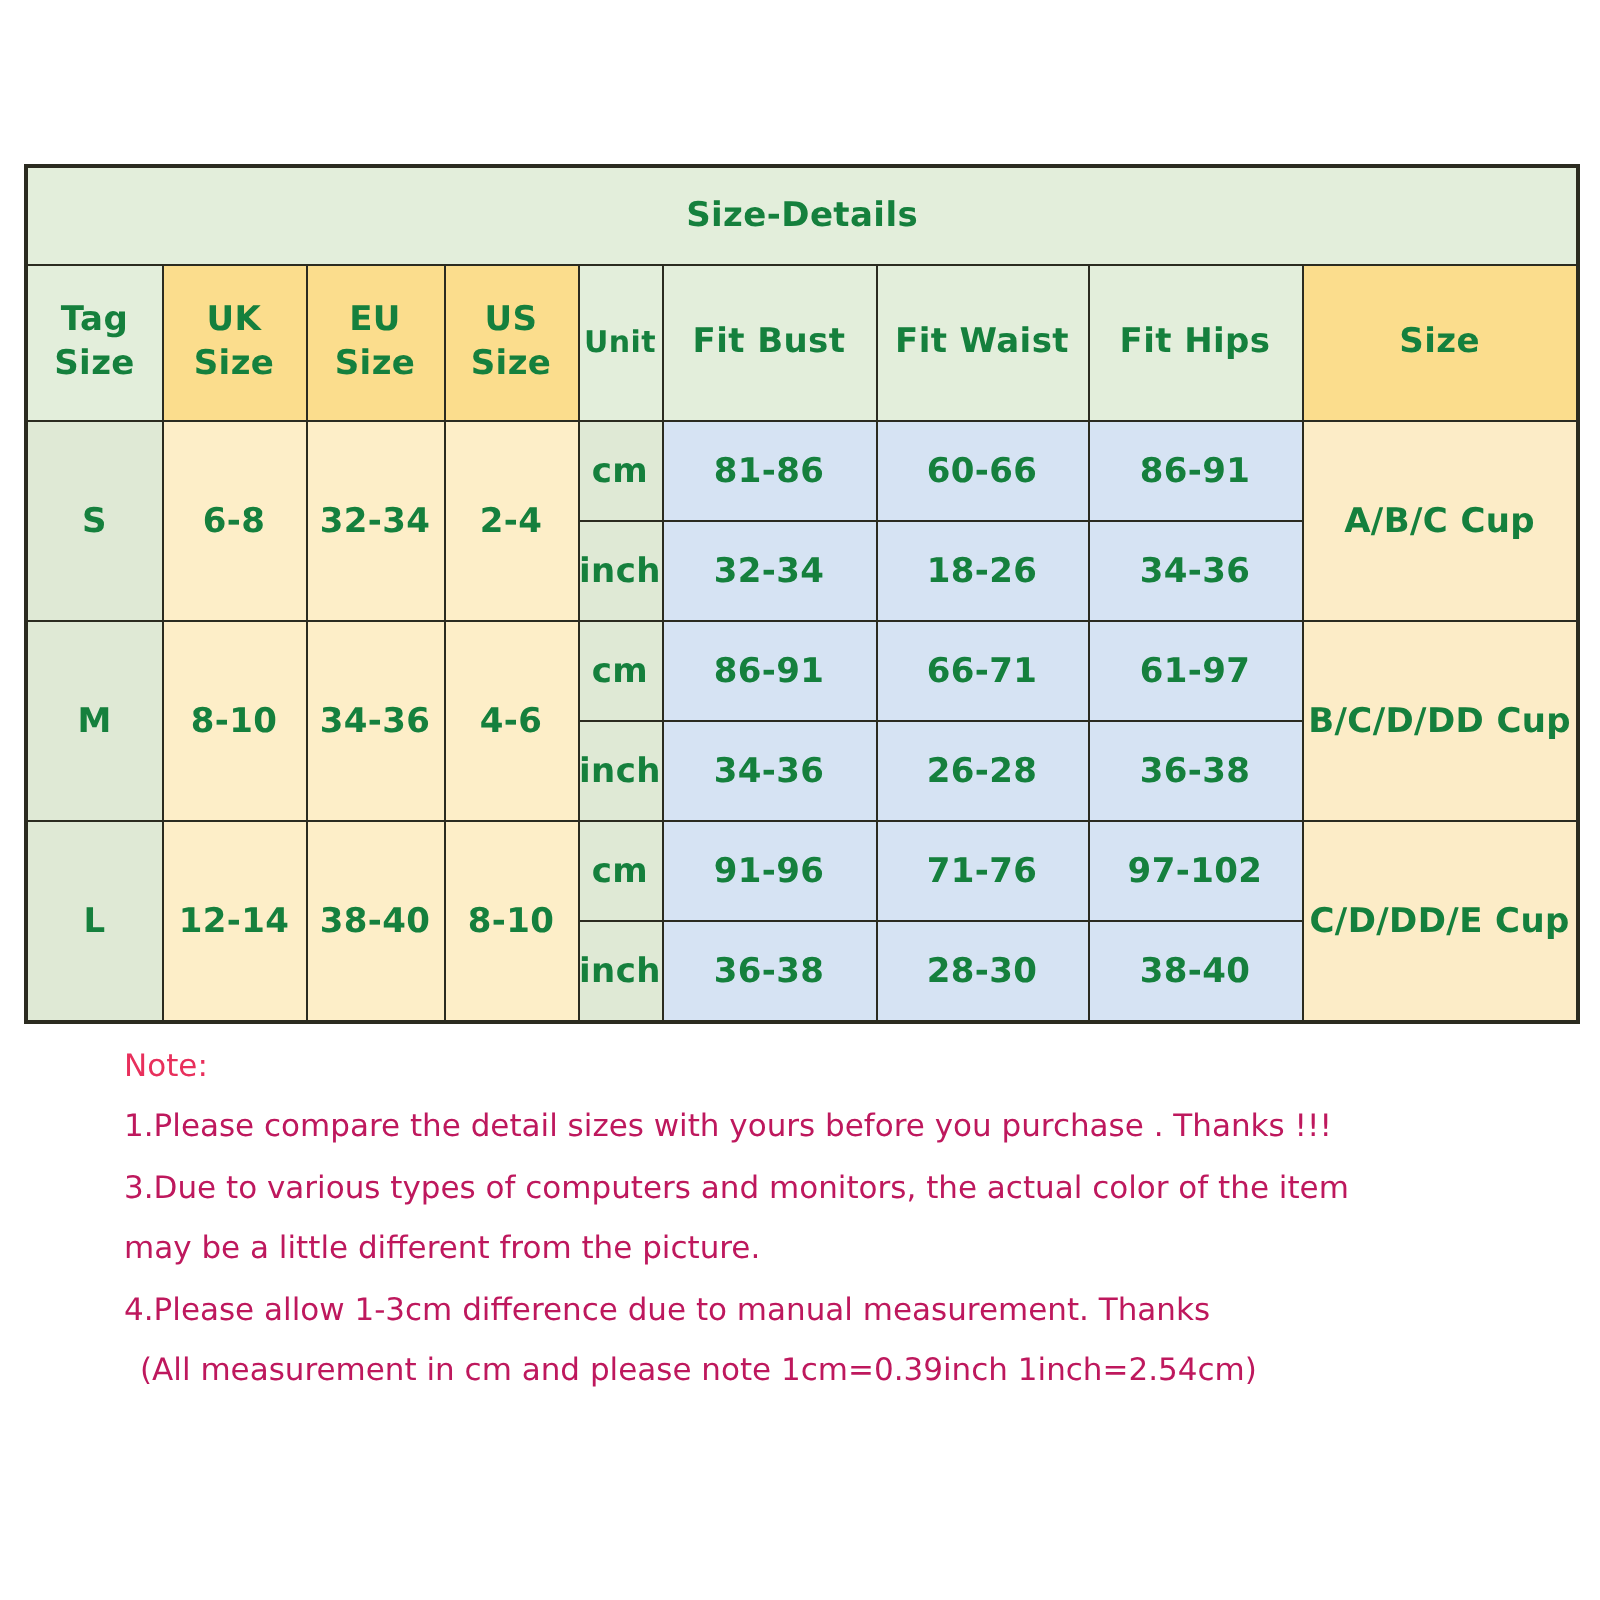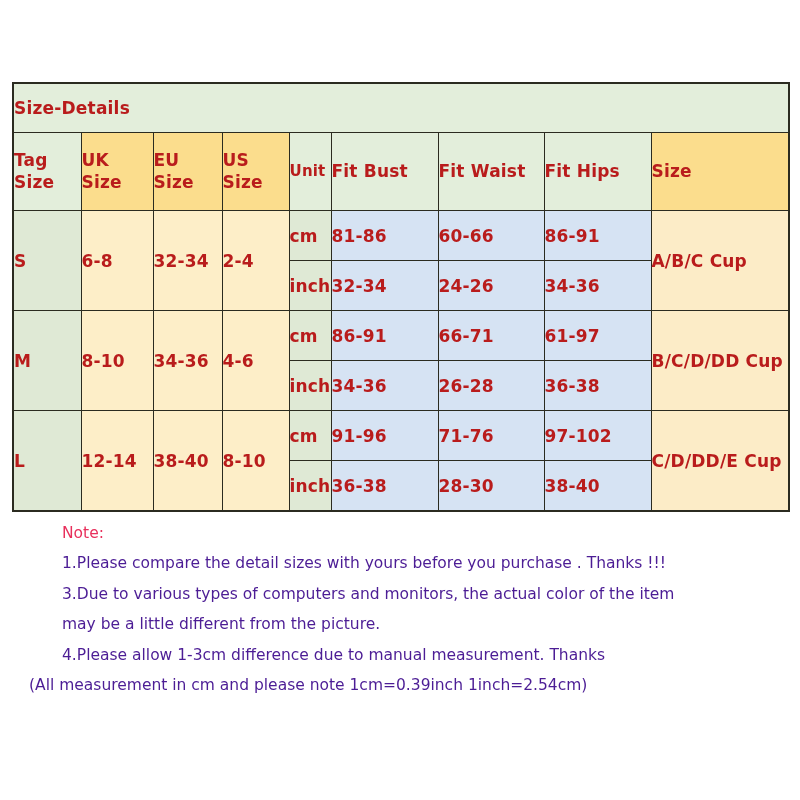--- a/index.html
+++ b/index.html
@@ -29,24 +29,24 @@
     top: 82px;
     width: 776px;
     border-collapse: collapse;
     table-layout: fixed;
     border: 2px solid #2b2b20;
   }
   .size-table td, .size-table th {
     border: 1.5px solid #2b2b20;
     padding: 0;
     margin: 0;
-    text-align: left;
+    text-align: center;
     vertical-align: middle;
     font-weight: bold;
-    color: #b91c1c;
+    color: #15803d;
     font-size: 17px;
     letter-spacing: 0.2px;
   }
 
   
   .title-cell {
     background: #e3eedb;
     height: 48px;
     font-size: 20px;
     font-weight: bold;
@@ -100,24 +100,24 @@
     width: 640px;
     color: #e8305c;
     font-family: "DejaVu Sans", sans-serif;
     font-size: 15.5px;
     font-weight: normal;
   }
   .note-line {
     padding: 0 0 0 62px;
     line-height: 30.5px;
     white-space: nowrap;
-    color: #4c1d95;
+    color: #be185d;
   }
   .note-line.indent {
-    padding-left: 29px;
+    padding-left: 70px;
   }
   .note-head {
     padding-left: 62px;
     line-height: 30px;
     color: #e8305c;
   }
 </style>
 </head>
 <body>
 
@@ -173,21 +173,21 @@
         <td class="c-cream" rowspan="2">2-4</td>
         <td class="c-unit">cm</td>
         <td class="c-blue">81-86</td>
         <td class="c-blue">60-66</td>
         <td class="c-blue">86-91</td>
         <td class="c-cream-cup" rowspan="2">A/B/C Cup</td>
       </tr>
       <tr>
         <td class="c-unit">inch</td>
         <td class="c-blue">32-34</td>
-        <td class="c-blue">24-26</td>
+        <td class="c-blue">18-26</td>
         <td class="c-blue">34-36</td>
       </tr>
 
       <tr>
         <td class="c-green" rowspan="2">M</td>
         <td class="c-cream" rowspan="2">8-10</td>
         <td class="c-cream" rowspan="2">34-36</td>
         <td class="c-cream" rowspan="2">4-6</td>
         <td class="c-unit">cm</td>
         <td class="c-blue">86-91</td>

